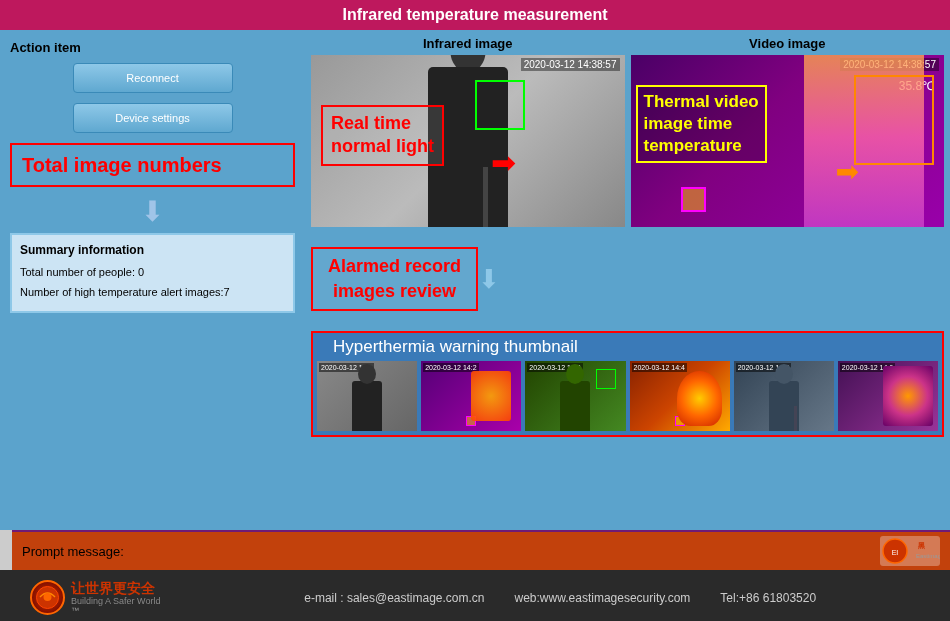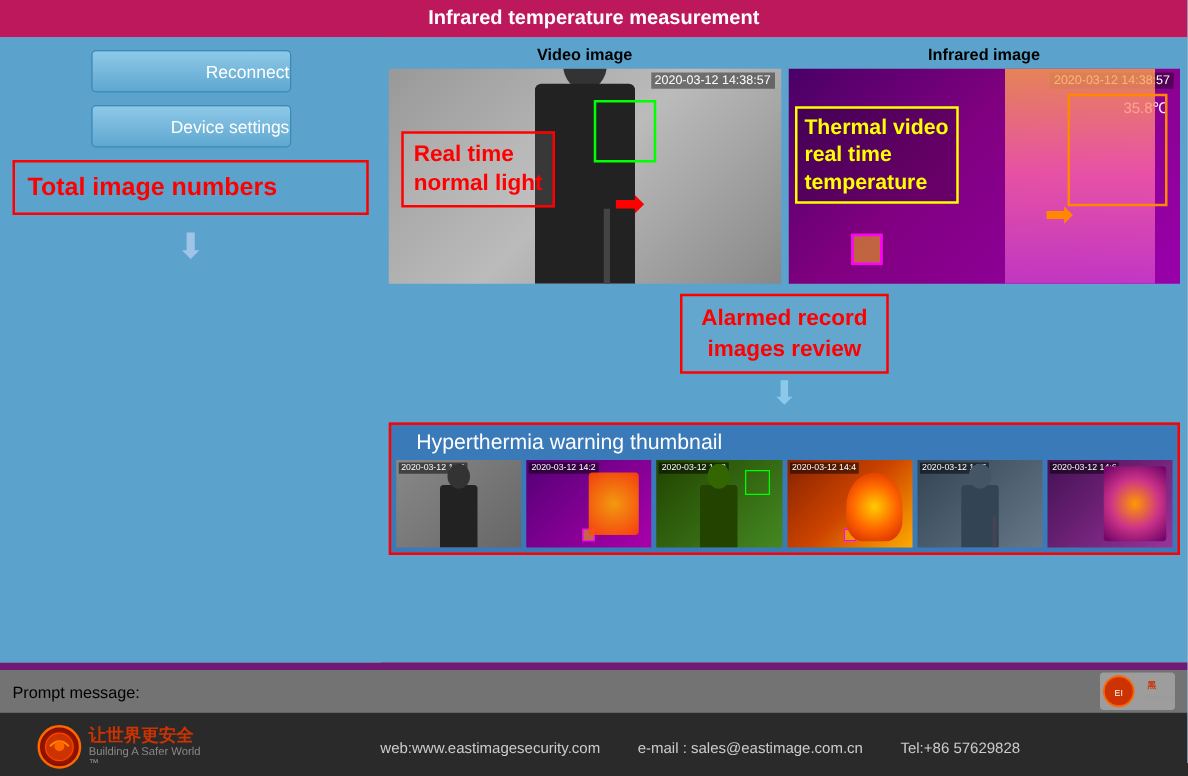--- a/index.html
+++ b/index.html
@@ -43,23 +43,23 @@
       flex-direction: column;
       gap: 10px;
       margin-bottom: 10px;
     }
 
     .action-btn {
       background: linear-gradient(to bottom, #8ec8e8, #5fa8d0);
       border: 1px solid #3a8ab8;
       border-radius: 4px;
       color: #fff;
-      font-size: 14px;
+      font-size: 11px;
       padding: 8px 0;
-      text-align: right;
+      text-align: center;
       cursor: pointer;
       width: 160px;
       margin: 0 auto;
     }
 
     .total-record-box {
       border: 2px solid red;
       padding: 8px 10px;
       background: #5ba3cc;
       margin-bottom: 5px;
@@ -326,26 +326,27 @@
       left: 50%;
       transform: translateX(-50%);
       width: 10px;
       height: 10px;
       border: 1px solid #ff00ff;
       background: rgba(255,200,0,0.5);
     }
 
     
     .prompt-bar {
-      background: #737373;
-      border-top: 6px solid #701a75;
+      background: #c2410c;
+      border-top: 2px solid #701a75;
       padding: 6px 10px;
       display: flex;
       align-items: center;
       height: 40px;
+      margin-left: 12px;
     }
 
     .prompt-label {
       font-size: 13px;
       color: #000;
       margin-right: 10px;
     }
 
     .logo-img {
       width: 60px;
@@ -408,54 +409,60 @@
     }
 
     .footer-text {
       color: #ccc;
       font-size: 12px;
     }
 
     .alarmed-container {
       position: relative;
       display: flex;
-      flex-direction: column;
+      flex-direction: row;
       align-items: center;
-      margin: 4px 0;
+      margin: 16px 0;
     }
   </style>
 </head>
 <body>
 
 <div class="title-bar">
   <span>Infrared temperature measurement</span>
 </div>
 
 <div class="main-content">
 
   <div class="left-panel">
+    <div class="action-item-label">Action item</div>
 
     <div class="action-buttons">
       <div class="action-btn">Reconnect</div>
       <div class="action-btn">Device settings</div>
     </div>
 
     <div class="total-record-box">
       <div class="total-record-label">Total image numbers</div>
     </div>
 
     <div class="arrow-down">⬇</div>
 
+    <div class="summary-box">
+      <div class="summary-title">Summary information</div>
+      <div class="summary-text">Total number of people:  0</div>
+      <div class="summary-text">Number of high temperature alert images:7</div>
+    </div>
   </div>
 
   <div class="right-panel">
 
     <div style="display:flex; gap:6px;">
+      <div style="flex:1; text-align:center; font-weight:bold; font-size:13px; color:#000;">Infrared image</div>
       <div style="flex:1; text-align:center; font-weight:bold; font-size:13px; color:#000;">Video image</div>
-      <div style="flex:1; text-align:center; font-weight:bold; font-size:13px; color:#000;">Infrared image</div>
     </div>
 
     <div class="video-row">
 
       <div class="video-box normal" style="flex:1; position:relative;">
         <div class="video-timestamp">2020-03-12 14:38:57</div>
 
         <div class="person-head"></div>
         <div class="person-silhouette"></div>
         <div class="tripod"></div>
@@ -476,21 +483,21 @@
 
         <div class="thermal-person-head"></div>
         <div class="thermal-person"></div>
 
         <div class="thermal-face-box"></div>
 
         <div class="thermal-small-box"></div>
 
         <div class="thermal-label">
           <span style="white-space:pre-line;">Thermal video
-real time
+image time
 temperature</span>
         </div>
 
         <div class="thermal-arrow">➡</div>
       </div>
     </div>
 
     <div class="alarmed-container">
       <div style="border:2px solid red; padding:5px 15px; color:red; font-size:18px; font-weight:bold; text-align:center; line-height:1.4; background:rgba(255,255,255,0.05);">
         <span style="white-space:pre-line;">Alarmed record
@@ -566,17 +573,17 @@
       </svg>
     </div>
     <div>
       <div class="footer-logo-text">让世界更安全</div>
       <div style="color:#888; font-size:9px;">Building A Safer World</div>
       <div class="footer-tm">™</div>
     </div>
   </div>
 
   <div class="footer-info">
+    <span class="footer-text">e-mail : sales@eastimage.com.cn</span>
     <span class="footer-text">web:www.eastimagesecurity.com</span>
-    <span class="footer-text">e-mail : sales@eastimage.com.cn</span>
-    <span class="footer-text">Tel:+86 57629828</span>
+    <span class="footer-text">Tel:+86 61803520</span>
   </div>
 </div>
 
 </body></html>

